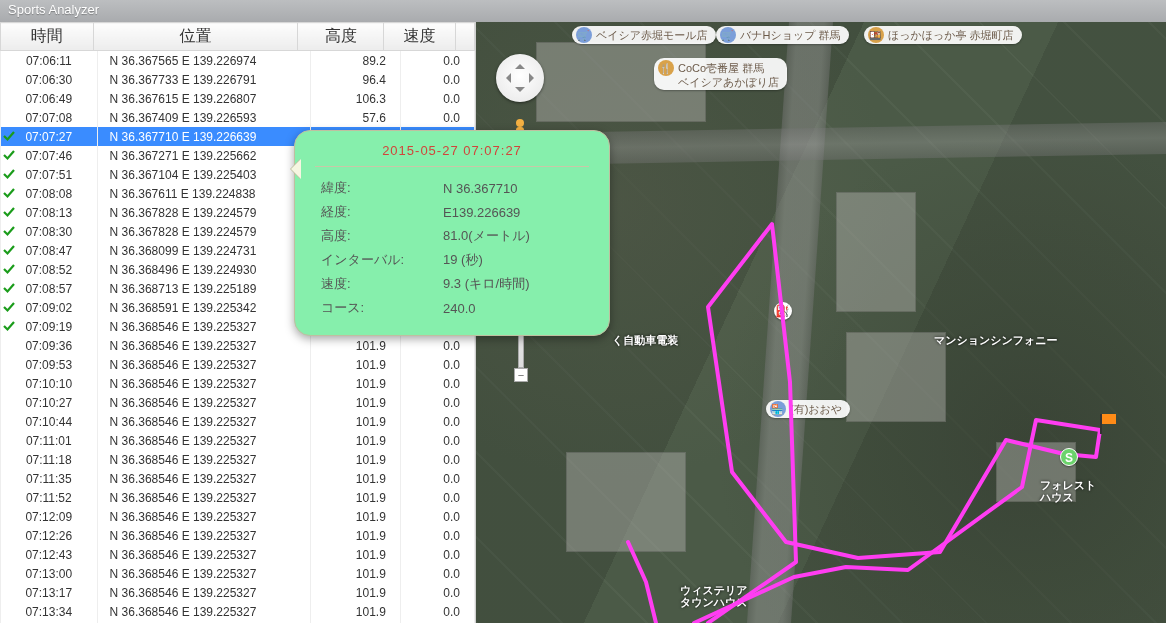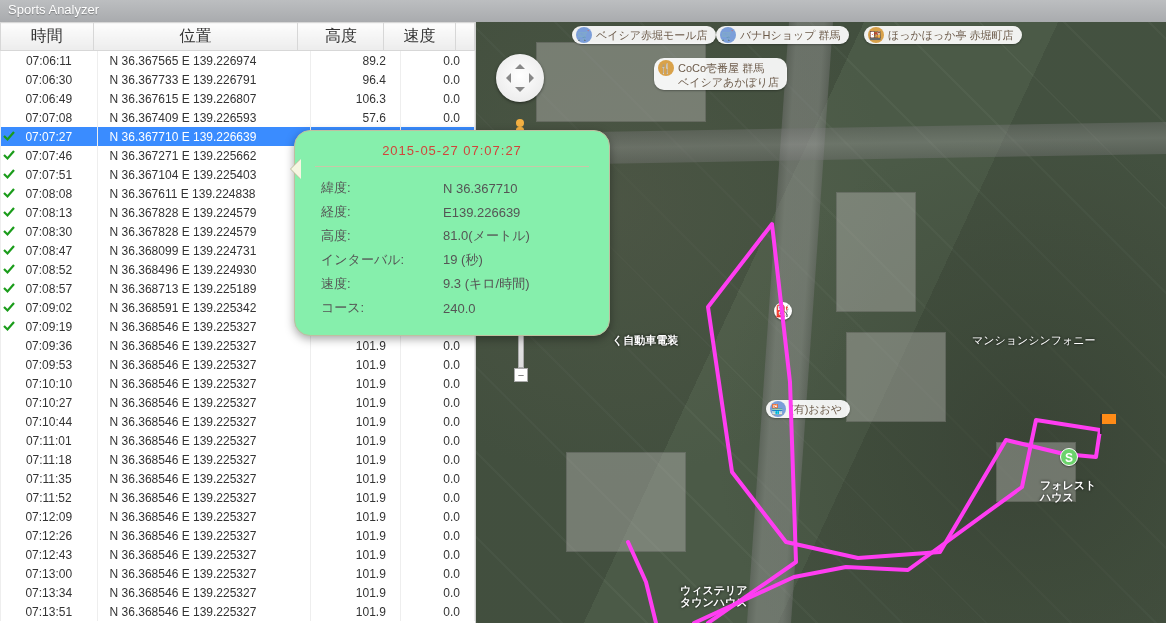--- a/index.html
+++ b/index.html
@@ -323,20 +323,26 @@
               <td class="alt">101.9</td>
               <td class="spd">0.0</td>
             </tr>
             <tr>
               <td class="time">07:13:00</td>
               <td class="pos">N  36.368546  E 139.225327</td>
               <td class="alt">101.9</td>
               <td class="spd">0.0</td>
             </tr>
             <tr>
+              <td class="time">07:13:17</td>
+              <td class="pos">N  36.368546  E 139.225327</td>
+              <td class="alt">101.9</td>
+              <td class="spd">0.0</td>
+            </tr>
+            <tr>
               <td class="time">07:13:34</td>
               <td class="pos">N  36.368546  E 139.225327</td>
               <td class="alt">101.9</td>
               <td class="spd">0.0</td>
             </tr>
             <tr>
               <td class="time">07:13:51</td>
               <td class="pos">N  36.368546  E 139.225327</td>
               <td class="alt">101.9</td>
               <td class="spd">0.0</td>
@@ -376,21 +382,21 @@
         </span>
        <span style="padding-left:20px">ベイシアあかぼり店</span>
     </div>
     <div class="poi" style="left:132px;top:310px;background:transparent;box-shadow:none;color:#fff;font-weight:bold;text-shadow:0 0 3px #000">
         <span>く自動車電装</span>
       </div>
     <div class="poi" style="left:290px;top:378px">
         <span class="ico">🏪</span>
         <span>(有)おおや</span>
       </div>
-    <div class="poi" style="left:492px;top:310px;background:transparent;box-shadow:none;color:#fff;font-weight:normal;text-shadow:0 0 3px #000">
+    <div class="poi" style="left:454px;top:310px;background:transparent;box-shadow:none;color:#fff;font-weight:bold;text-shadow:0 0 3px #000">
         <span>マンションシンフォニー</span>
       </div>
     <div class="poi dual" style="left:200px;top:560px;background:transparent;box-shadow:none;color:#fff;font-weight:bold;text-shadow:0 0 3px #000">
         <span>ウィステリア</span>
         <span>タウンハウス</span>
       </div>
     <div class="poi dual" style="left:560px;top:455px;background:transparent;box-shadow:none;color:#fff;font-weight:bold;text-shadow:0 0 3px #000">
         <span>フォレスト</span>
         <span>ハウス</span>
       </div>

